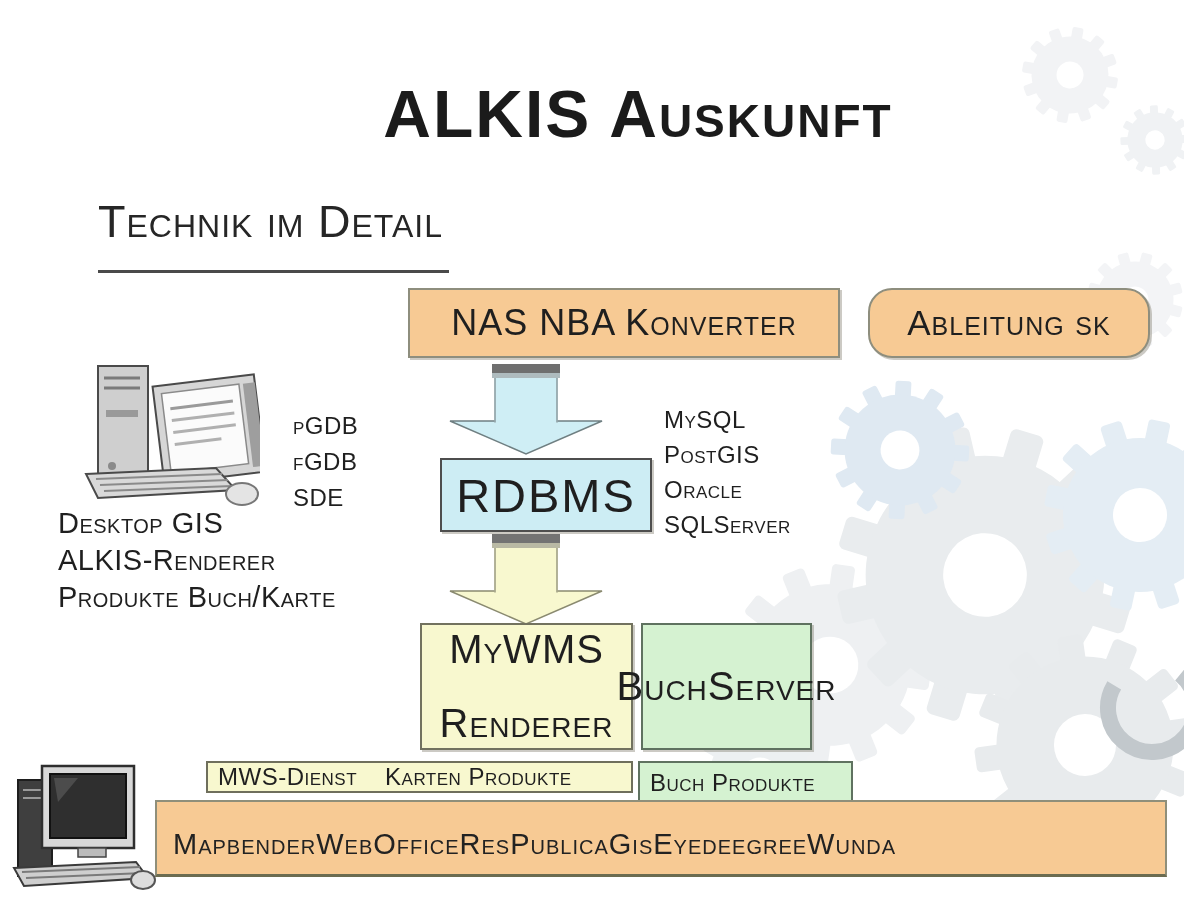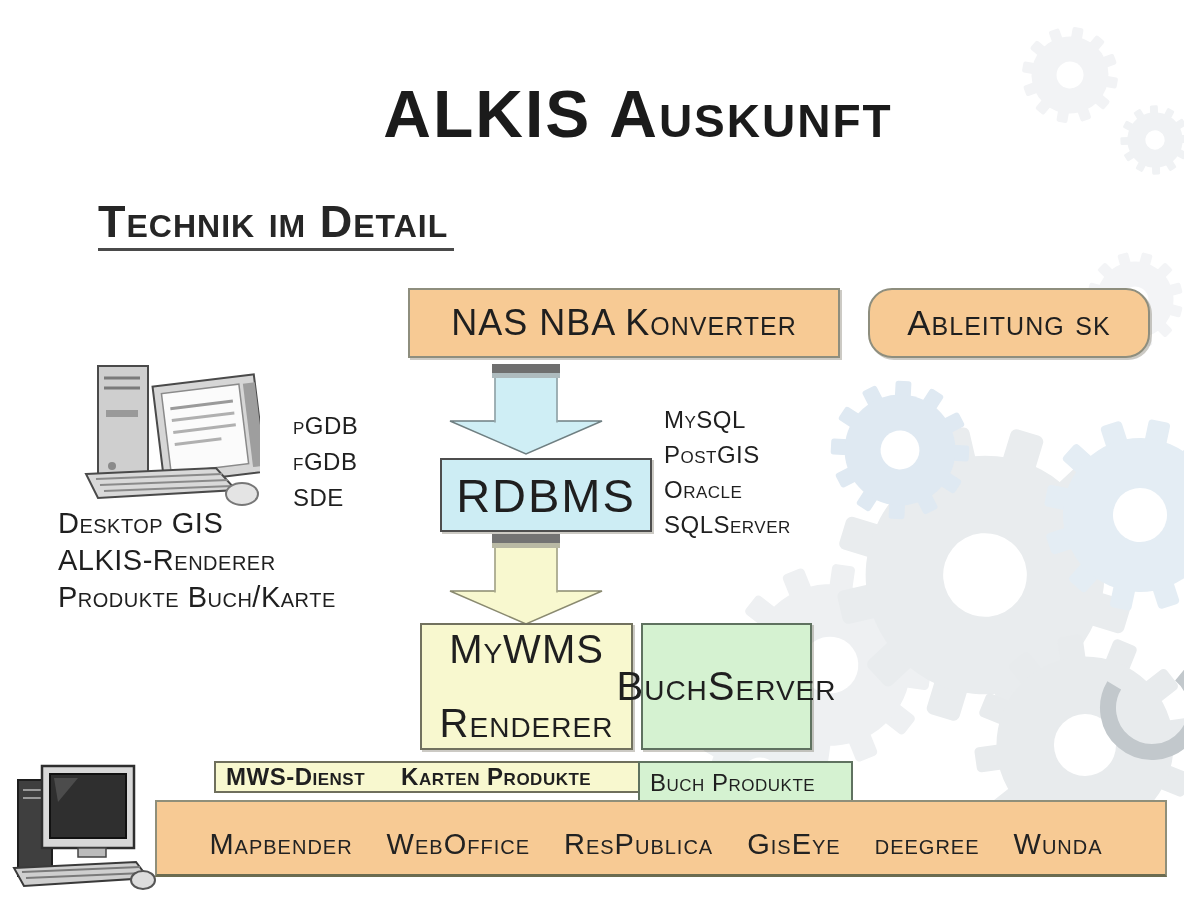--- a/index.html
+++ b/index.html
@@ -18,24 +18,24 @@
   .watermark{position:absolute;left:0;top:0;z-index:0;}
 
   .page-title{
     top:76px;left:0;right:0;
     text-align:center;padding-left:92px;
     font-size:66px;font-weight:700;letter-spacing:2px;
     color:#1b1b1b;
   }
   .page-subtitle{
     top:196px;left:98px;
-    font-size:45px;font-weight:700;letter-spacing:1px;
+    font-size:45px;font-weight:400;letter-spacing:1px;
     color:#262626;
     border-bottom:3px solid #4a4a4a;
-    padding:0 6px 0 0;
+    padding:0 6px 22px 0;
   }
 
   .dbox{
     display:flex;align-items:center;justify-content:center;
     text-align:center;
     border:2px solid #8e8e7e;
     box-shadow:2px 2px 0 rgba(120,115,100,.38);
     letter-spacing:1px;
   }
   .box-orange{background:var(--box-orange,#f7ca94);}
@@ -53,30 +53,30 @@
   .list-left-db{left:293px;top:408px;}
   .list-right-db{left:664px;top:402px;line-height:35px;}
   .list-desktop{left:58px;top:505px;font-size:29px;line-height:37px;}
 
   .strip{
     display:flex;align-items:center;
     border:2px solid #6f6f5c;
     font-size:24px;letter-spacing:.5px;
     padding-left:10px;white-space:nowrap;
   }
-  .strip-mws{left:214px;top:761px;width:427px;height:32px;background:var(--box-yellow,#f8f8cf);gap:36px;font-weight:bold;}
+  .strip-mws{left:206px;top:761px;width:427px;height:32px;background:var(--box-yellow,#f8f8cf);gap:28px;}
   .strip-buch{left:638px;top:761px;width:215px;height:44px;background:var(--box-green,#d5f2d1);border-color:#5f7260;}
 
   .products-bar{
     left:155px;top:800px;width:1012px;height:77px;
     background:var(--box-orange,#f7ca94);
     border:2px solid #8f8f7a;border-bottom:3px solid #6c6c50;
-    display:flex;align-items:center;justify-content:center;
+    display:flex;align-items:center;justify-content:flex-start;
     padding:12px 26px 0 16px;
-    font-size:29px;letter-spacing:1px;white-space:nowrap;gap:34px;
+    font-size:29px;letter-spacing:1px;white-space:nowrap;
   }
   .product-item{color:#222;}
 </style>
 </head>
 <body>
 
 <div class="slide">
 
   <svg class="watermark" width="1184" height="900" viewBox="0 0 1184 900" aria-hidden="true">
     <defs>

